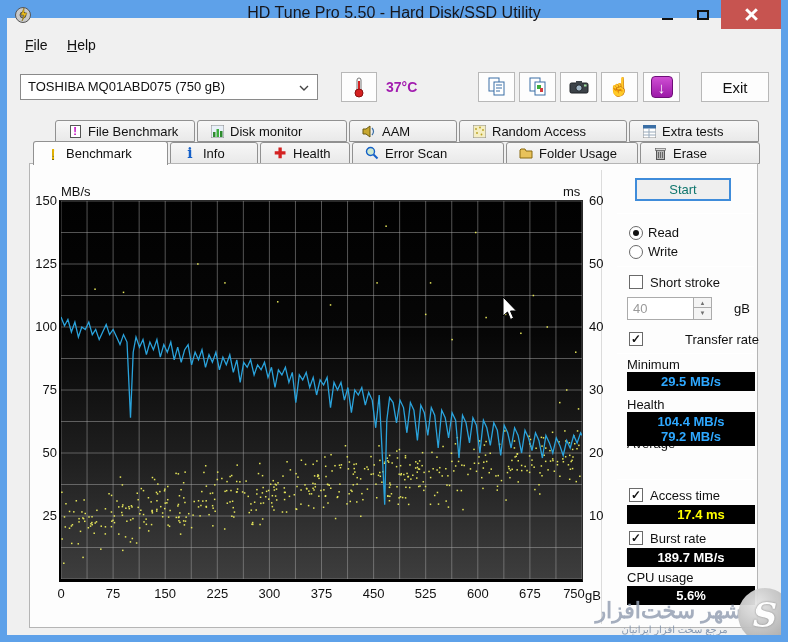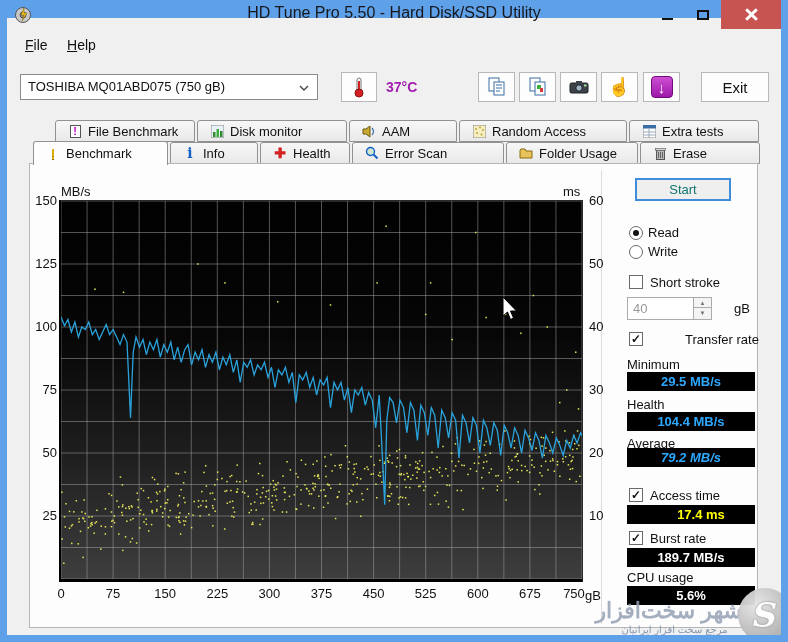--- a/index.html
+++ b/index.html
@@ -912,21 +912,21 @@
 
   <div class="checkbox" style="left:622px;top:332px;" data-checked="true"></div>
   <div class="ctl-label" style="left:678px;top:332px;">Transfer rate</div>
   <div class="sep" style="top:353px;"></div>
 
   <div class="ctl-label" style="left:620px;top:357px;">Minimum</div>
   <div class="value-box v-cyan" style="top:372px;">29.5 MB/s</div>
   <div class="ctl-label" style="left:620px;top:397px;">Health</div>
   <div class="value-box v-cyan" style="top:412px;">104.4 MB/s</div>
   <div class="ctl-label" style="left:620px;top:436px;">Average</div>
-  <div class="value-box v-cyan" style="top:448px;font-style:italic;">79.2 MB/s</div>
+  <div class="value-box v-cyan" style="top:427px;">79.2 MB/s</div>
   <div class="sep" style="top:479px;"></div>
 
   <div class="checkbox" style="left:622px;top:488px;" data-checked="true"></div>
   <div class="ctl-label" style="left:643px;top:488px;">Access time</div>
   <div class="value-box v-yellow" style="top:505px;padding-left:20px;">17.4 ms</div>
 
   <div class="checkbox" style="left:622px;top:531px;" data-checked="true"></div>
   <div class="ctl-label" style="left:643px;top:531px;">Burst rate</div>
   <div class="value-box v-white" style="top:548px;">189.7 MB/s</div>
 

